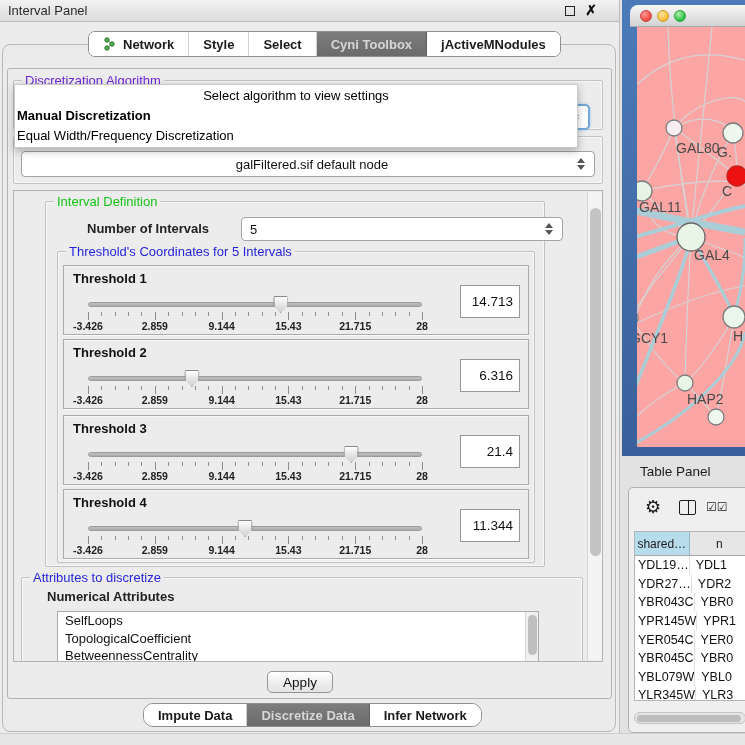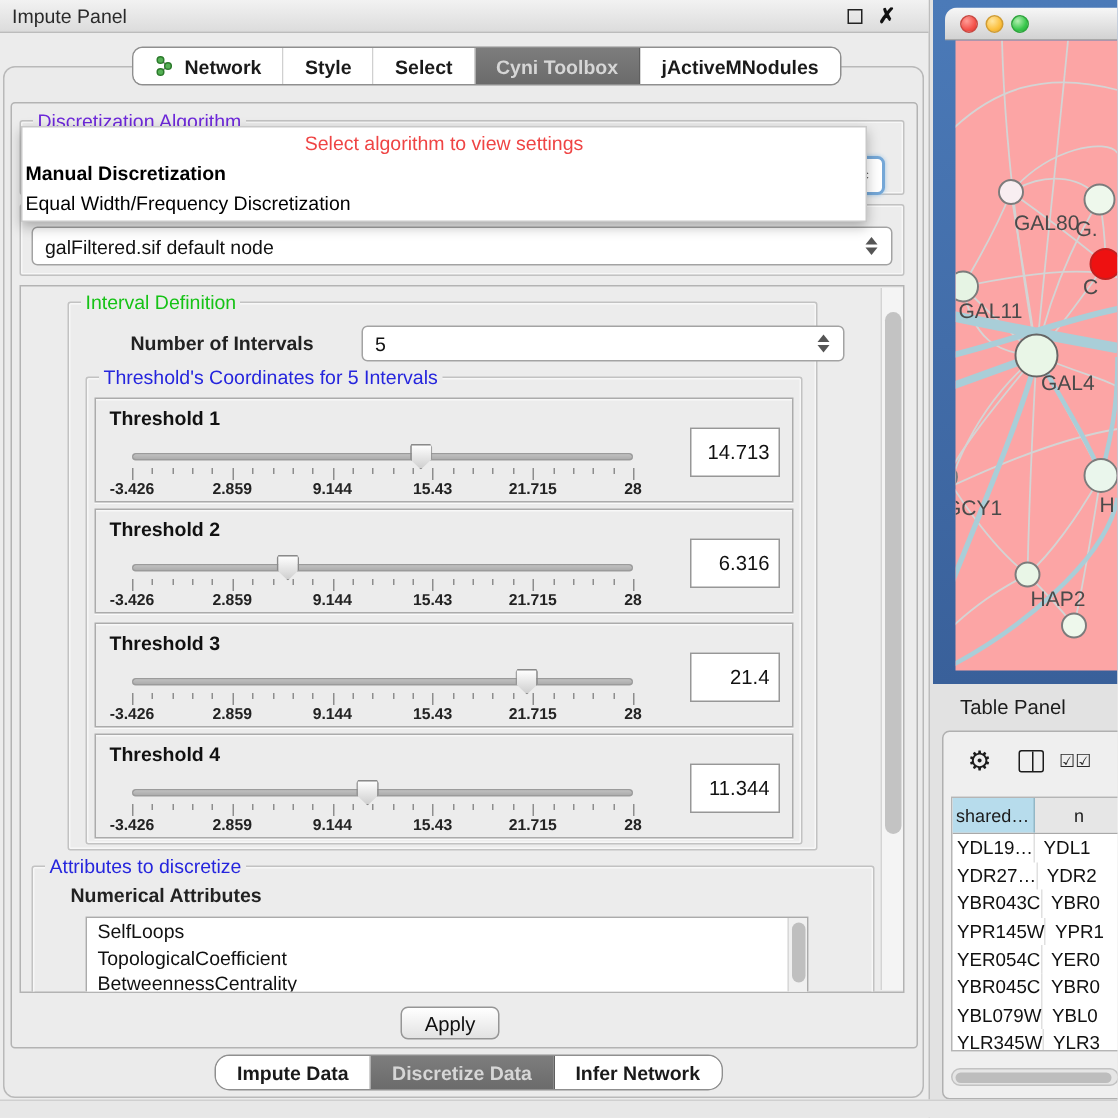--- a/index.html
+++ b/index.html
@@ -45,21 +45,21 @@
     display:flex; align-items:center; padding-left:8px; font-size:13px; color:#111; }
   .stepper { position:absolute; right:8px; top:50%; transform:translateY(-50%); width:9px; height:14px; }
   .stepper:before, .stepper:after { content:""; position:absolute; left:0; border-left:4.5px solid transparent; border-right:4.5px solid transparent; }
   .stepper:before { top:1px; border-bottom:5px solid #555; }
   .stepper:after { bottom:1px; border-top:5px solid #555; }
   .focus-ring { border:2px solid #74a7d7; box-shadow:0 0 3px #9cc4e4; }
 
   
   #algo-popup { position:absolute; left:14px; top:84px; width:564px; height:64px; background:#fff;
     border:1px solid #c9c9c9; box-shadow:0 3px 8px rgba(0,0,0,.28); z-index:40; }
-  #algo-popup .ph { text-align:center; color:#ef4444; font-size:13px; line-height:21px; }
+  #algo-popup .ph { text-align:center; color:#000000; font-size:13px; line-height:21px; }
   #algo-popup .opt { padding-left:2px; font-size:13px; line-height:20px; color:#000; }
   #algo-popup .opt.bold { font-weight:bold; }
 
   
   #scrollpane { position:absolute; left:13px; top:190px; width:590px; height:472px;
     border:1px solid #b3b3b3; background:#ececec; overflow:hidden; }
   .vsb { position:absolute; top:1px; bottom:1px; width:15px; background:#f4f4f4; border-left:1px solid #d4d4d4; }
   .vsb .thumb { position:absolute; left:2px; width:11px; background:#c3c3c3; border-radius:6px; }
 
   
@@ -125,21 +125,21 @@
   .bottom-strip { position:absolute; left:0; top:733px; width:745px; height:12px; background:#e7e7e7; border-top:1px solid #cfcfcf; }
 </style>
 </head>
 <body>
 
 <div id="app">
 
   <div id="left-panel">
 
     <div id="titlebar">
-      <span class="title">Impute Panel</span>
+      <span class="title">Interval Panel</span>
       <span class="float-box"></span>
       <span class="close-x">✗</span>
     </div>
 
     <div class="frameA"></div>
     <div class="frameB"></div>
 
     <div class="segbar" id="top-tabs">
       <div class="seg">
         <svg class="net-ico" viewBox="0 0 14 14">
@@ -168,21 +168,21 @@
     <div class="group" style="left:13px; top:80px; width:590px; height:50px;">
       <span class="gtitle t-navy">Discretization Algorithm</span>
     </div>
     <div class="combo focus-ring" style="left:22px; top:104px; width:568px; border-radius:5px;">
       <span class="stepper"></span>
     </div>
 
     <div class="group" style="left:13px; top:136px; width:590px; height:48px;">
       <span class="gtitle t-navy">Table Data</span>
     </div>
-    <div class="combo" style="left:21px; top:151px; width:574px;">
+    <div class="combo" style="left:21px; top:151px; width:574px;justify-content:center;">
       <span>galFiltered.sif default node</span>
       <span class="stepper"></span>
     </div>
 
     <div id="algo-popup">
       <div class="ph">Select algorithm to view settings</div>
       <div class="opt bold">Manual Discretization</div>
       <div class="opt">Equal Width/Frequency Discretization</div>
     </div>
 

